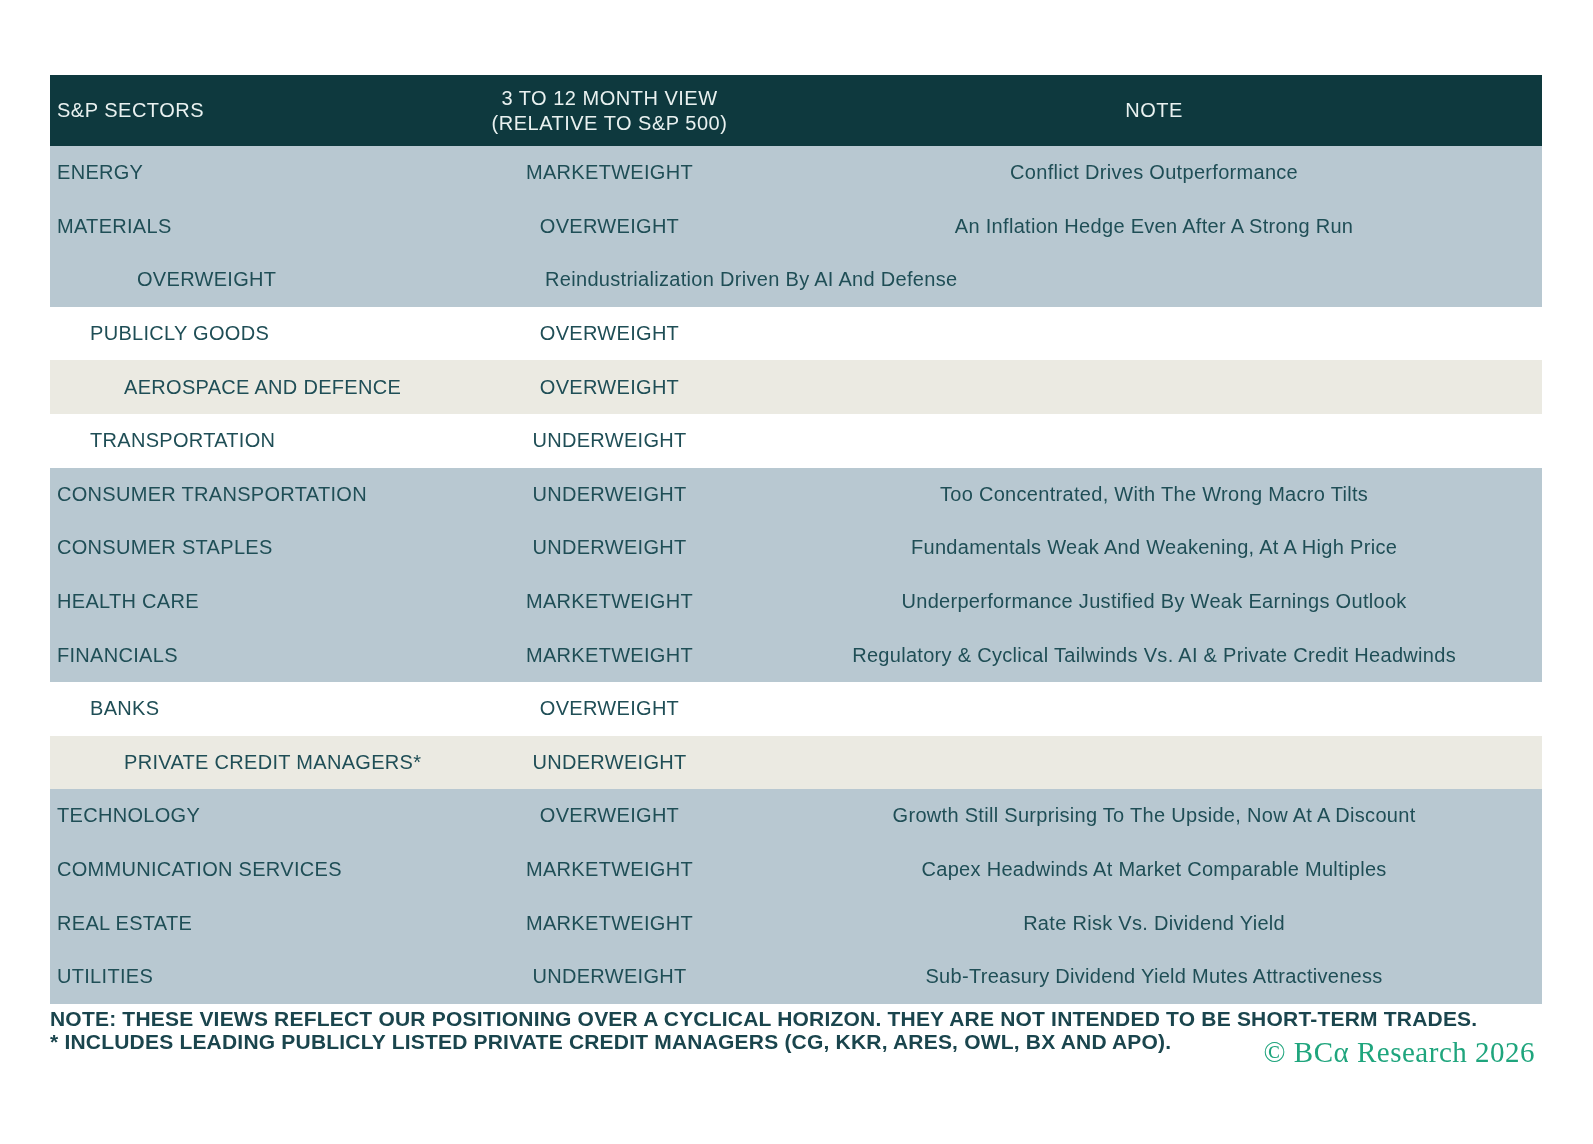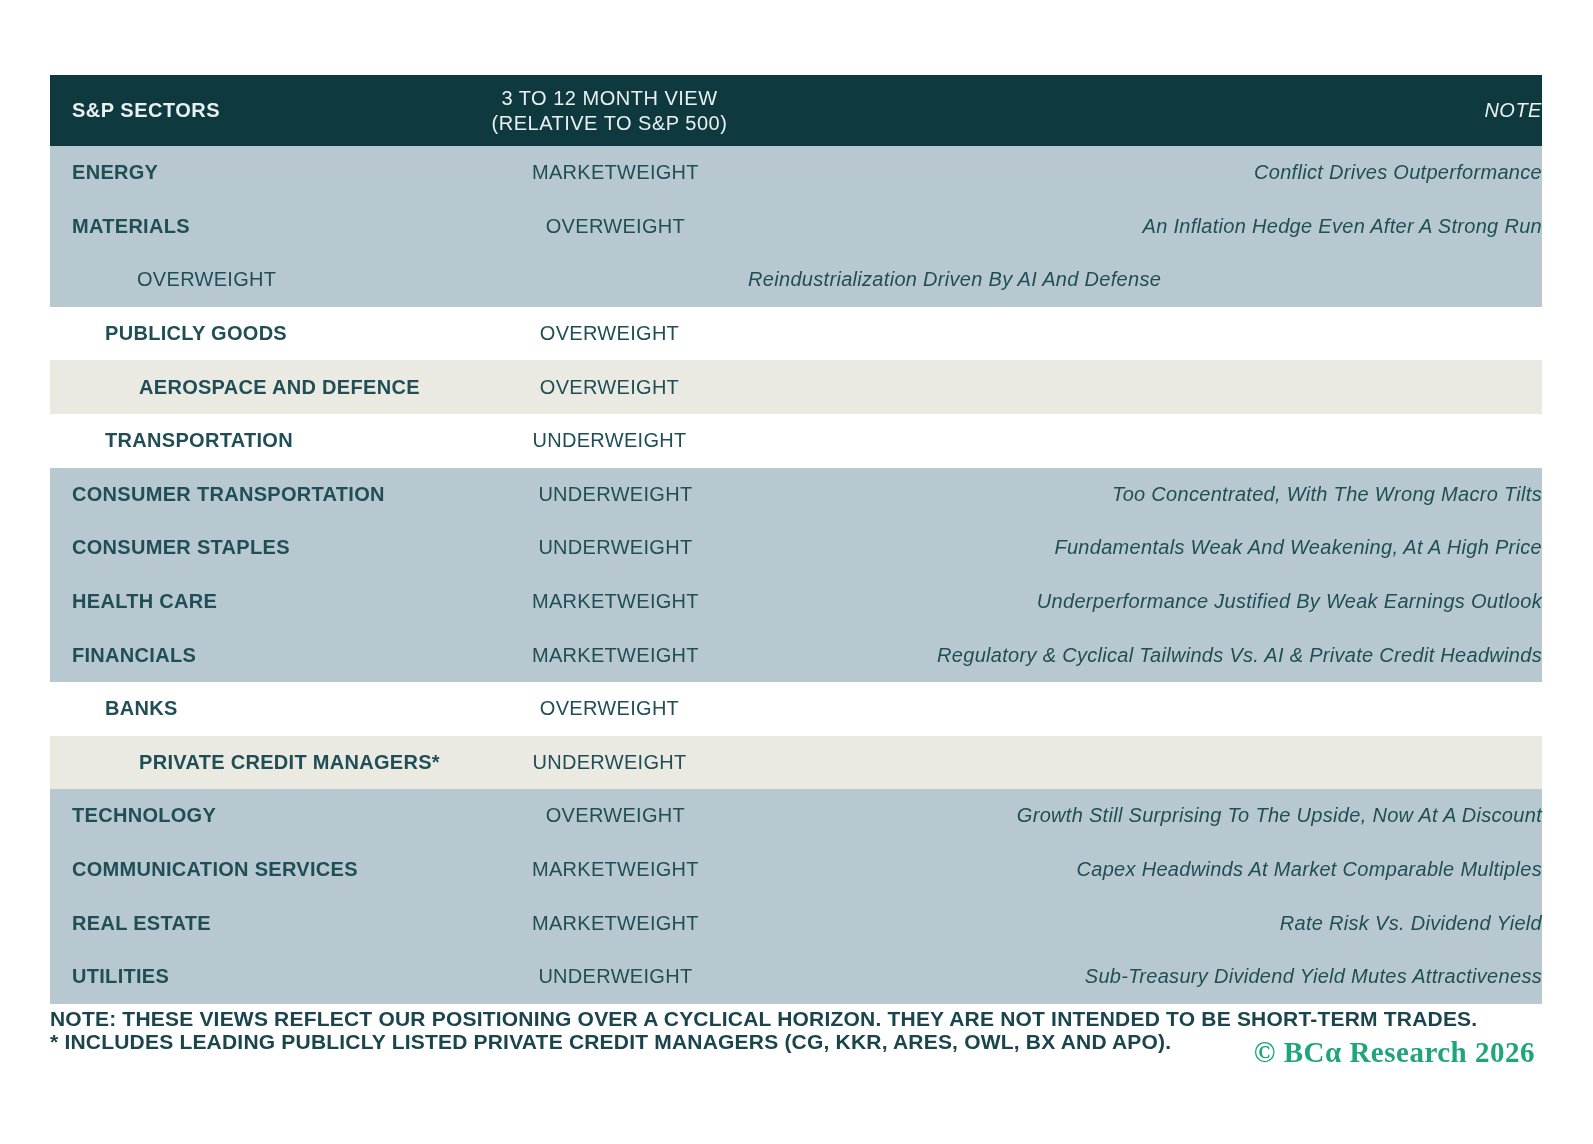--- a/index.html
+++ b/index.html
@@ -25,47 +25,45 @@
     align-items: center;
     height: 71px;
     background: var(--header-bg, #0e393e);
     color: var(--header-text, #e9f1f0);
     font-size: 20px;
     letter-spacing: 0.5px;
   }
   .col-sector {
     width: 27%;
     box-sizing: border-box;
-    padding-left: 22px;
+    padding-left: 7px;
     text-align: left;
-    font-weight: bold;
   }
   .col-view {
     width: 21%;
     box-sizing: border-box;
     text-align: center;
   }
   .col-note {
     width: 52%;
     box-sizing: border-box;
-    text-align: right;
-    font-style: italic;
+    text-align: center;
   }
   .th-view {
     line-height: 25px;
   }
   .tr {
     display: flex;
     align-items: center;
     height: 53.6px;
     color: var(--cell-text, #1f4e56);
     font-size: 20px;
     letter-spacing: 0.3px;
   }
-  .bg-blue  { background: var(--row-blue, #b8c8d1); gap: 22px; }
+  .bg-blue  { background: var(--row-blue, #b8c8d1); }
   .bg-cream { background: var(--row-cream, #ebeae2); }
   .bg-white { background: var(--row-white, #ffffff); }
   .indent-1 .sector-label { padding-left: 33px; }
   .indent-2 .sector-label { padding-left: 67px; }
   .footnotes {
     position: absolute;
     left: 50px;
     top: 1008px;
     width: 1492px;
     font-weight: bold;
@@ -75,21 +73,20 @@
     color: var(--footnote-text, #1a454d);
   }
   .copyright {
     position: absolute;
     right: 58px;
     top: 1036px;
     font-family: "Liberation Serif", "DejaVu Serif", serif;
     font-size: 29px;
     letter-spacing: 0.5px;
     color: var(--brand-green, #1fa57d);
-    font-weight: bold;
   }
 </style>
 </head>
 <body>
 
 <div class="sector-table">
   <div class="thead">
     <div class="col-sector">S&amp;P SECTORS</div>
     <div class="col-view th-view">
       <div>3 TO 12 MONTH VIEW</div>

